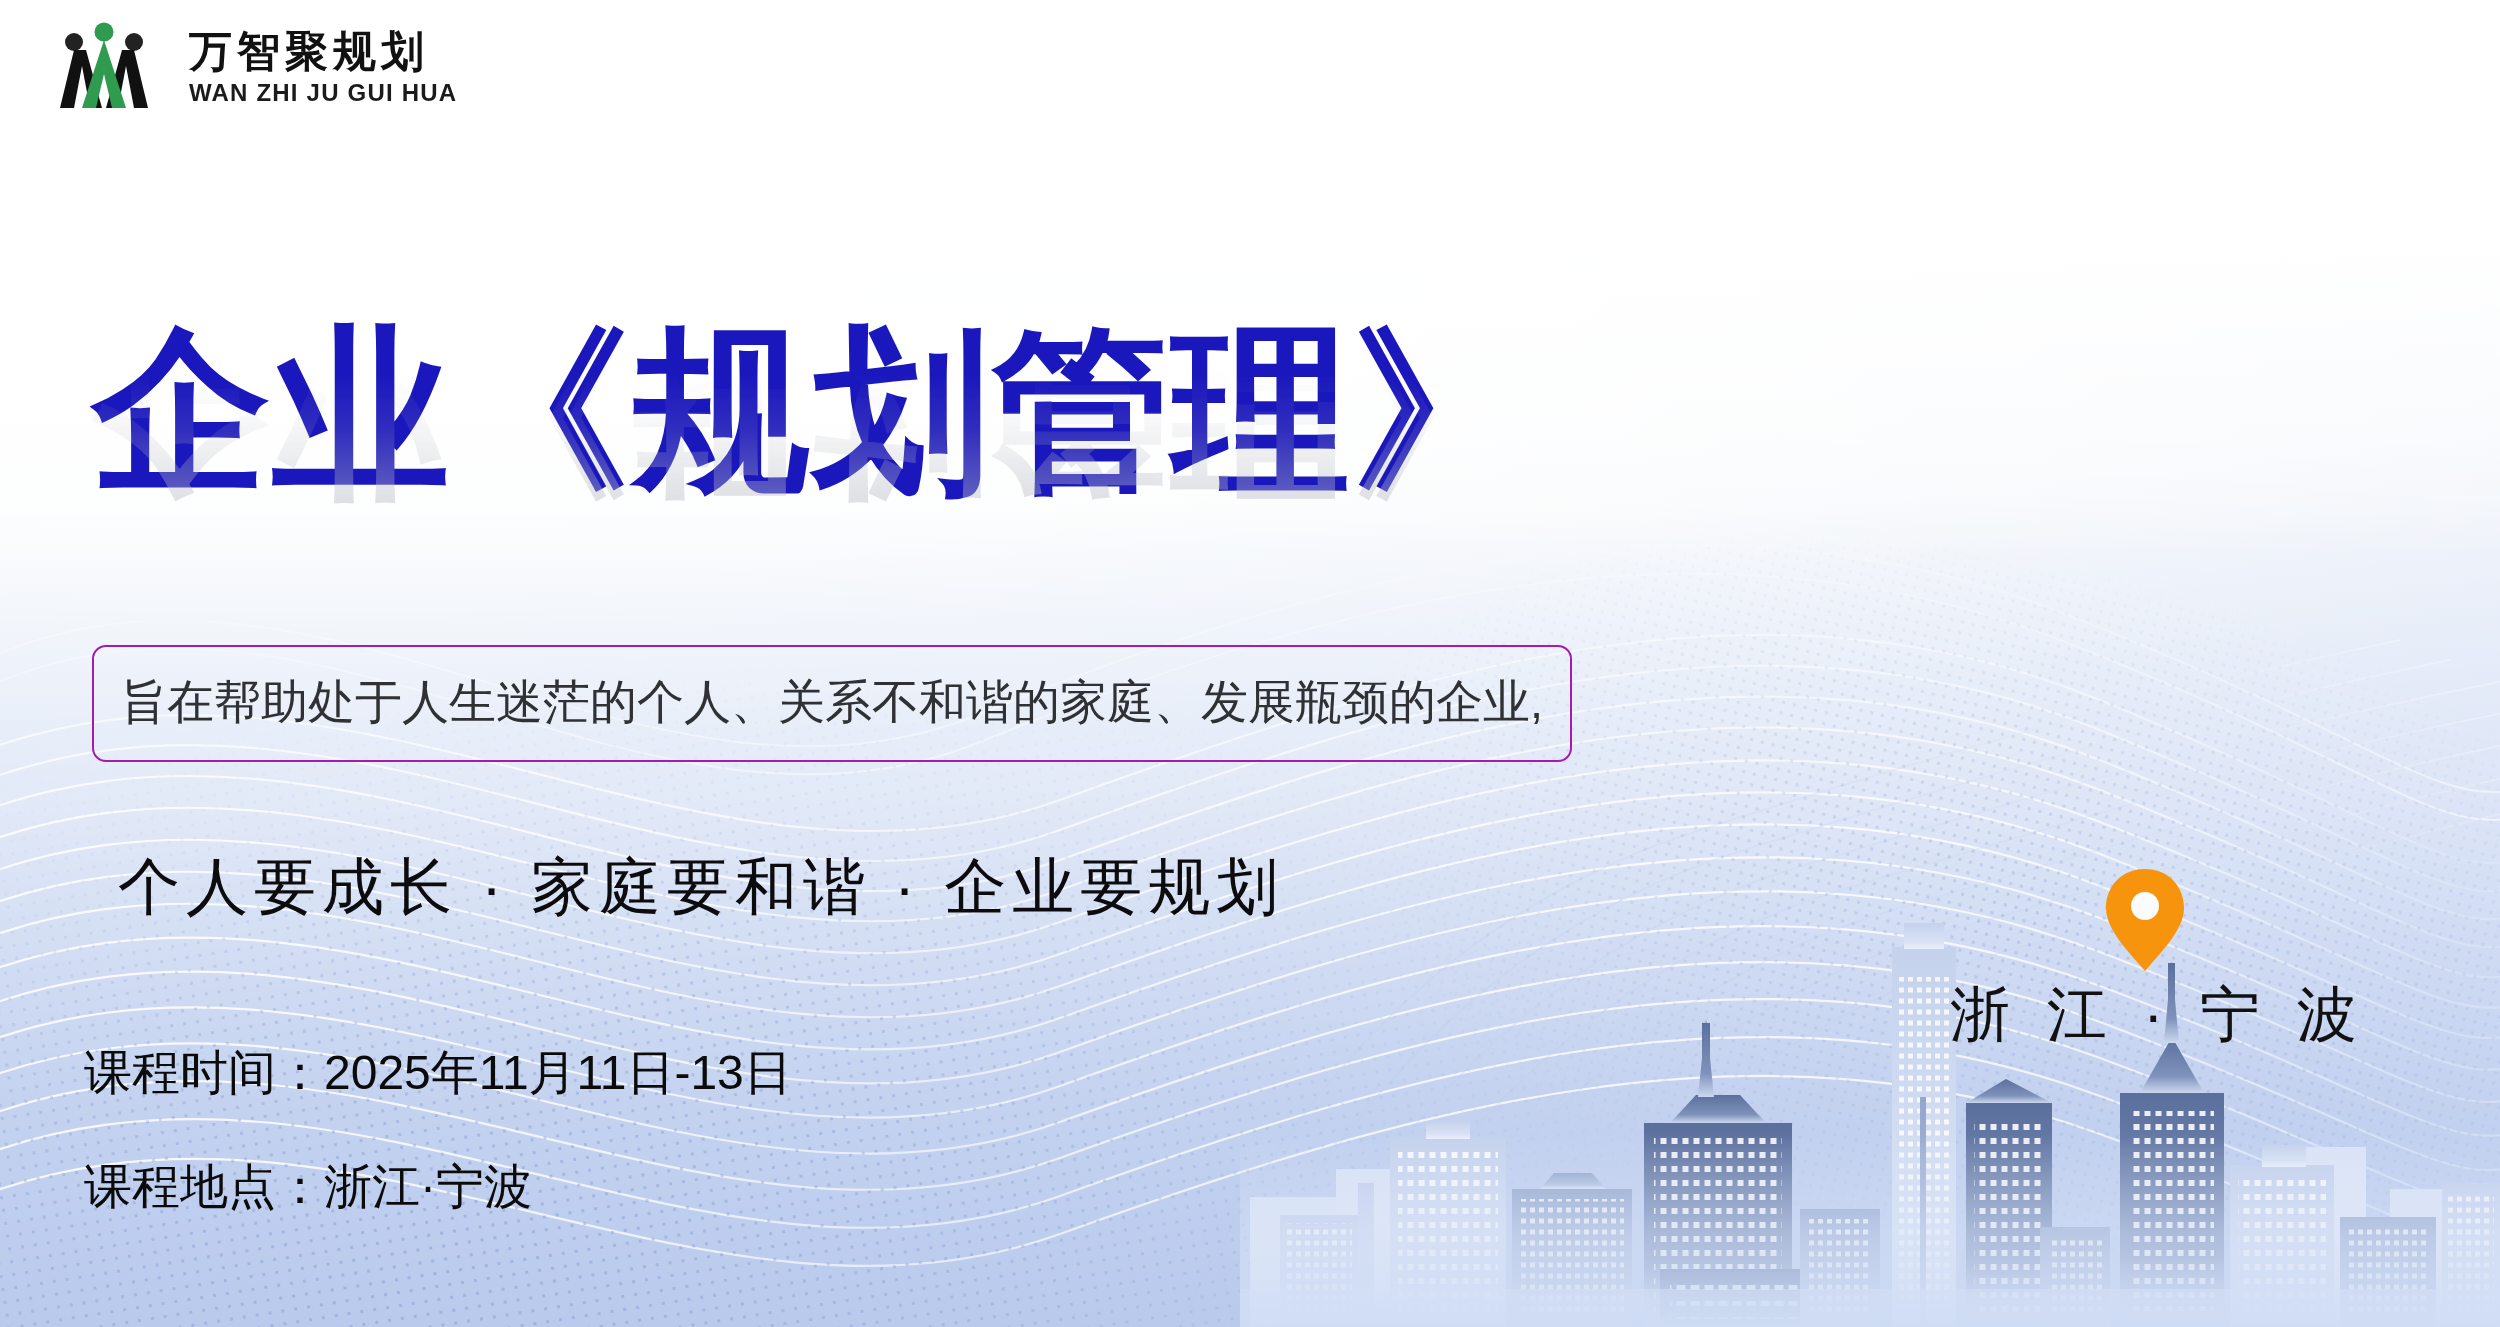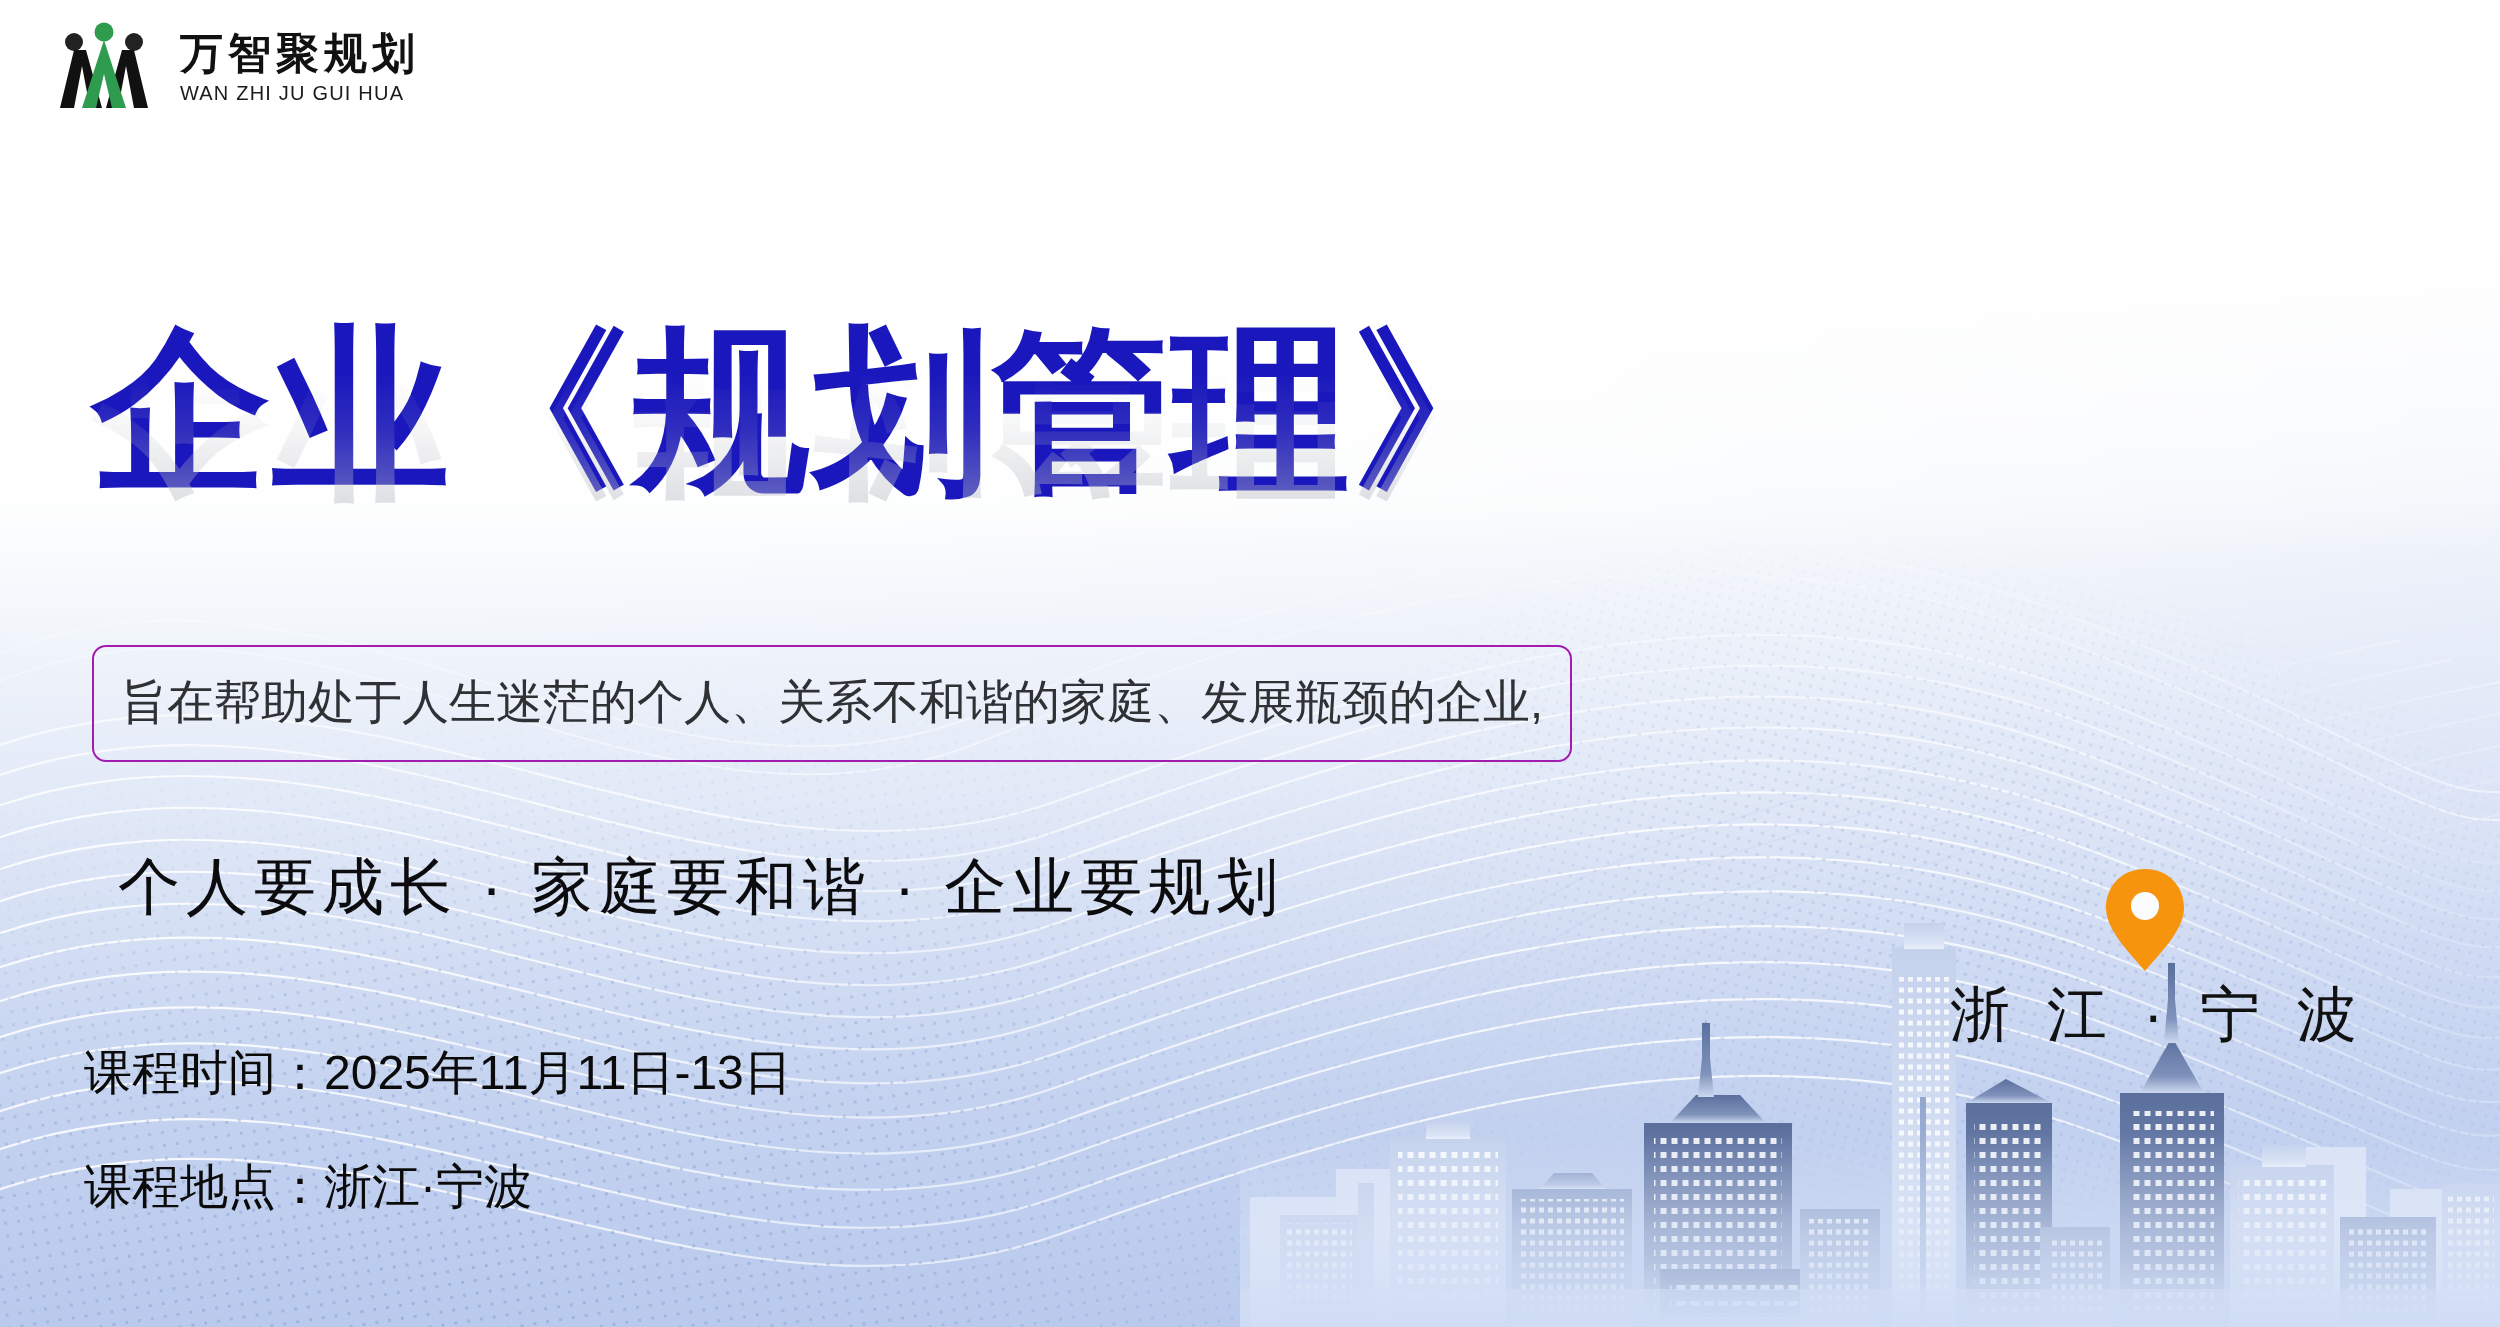--- a/index.html
+++ b/index.html
@@ -52,29 +52,29 @@
   
   .skyline{position:absolute;right:0;bottom:0;width:1260px;height:430px;}
   .skyline svg{display:block;width:100%;height:100%;}
   .skyline-fade{
     position:absolute;right:0;bottom:0;width:1260px;height:430px;
     background:linear-gradient(180deg,rgba(221,230,247,0) 55%,rgba(214,225,246,.55) 78%,rgba(205,219,244,.9) 100%);
     pointer-events:none;
   }
 
   
-  .logo{position:absolute;left:52px;top:22px;display:flex;gap:24px;}
+  .logo{position:absolute;left:52px;top:22px;display:flex;gap:33px;}
   .logo-mark{width:104px;height:92px;flex:0 0 auto;}
   .logo-text{display:flex;flex-direction:column;justify-content:center;}
   .logo-cn{
     font-family:"DejaVu Serif","Liberation Serif",serif;
     font-weight:700;font-size:43px;color:#111;letter-spacing:5px;line-height:1.05;
   }
   .logo-en{
-    font-weight:400;font-size:20px;color:#1b1b1b;letter-spacing:1.2px;margin-top:5px;
+    font-weight:700;font-size:24px;color:#1b1b1b;letter-spacing:1.2px;margin-top:5px;
   }
 
   
   .title-wrap{position:absolute;left:92px;top:322px;width:1560px;}
   .title{
     font-family:"DejaVu Sans","Liberation Sans",sans-serif;
     font-weight:700;
     font-size:178px;line-height:1;
     color:#1a17bd;
     letter-spacing:2px;

